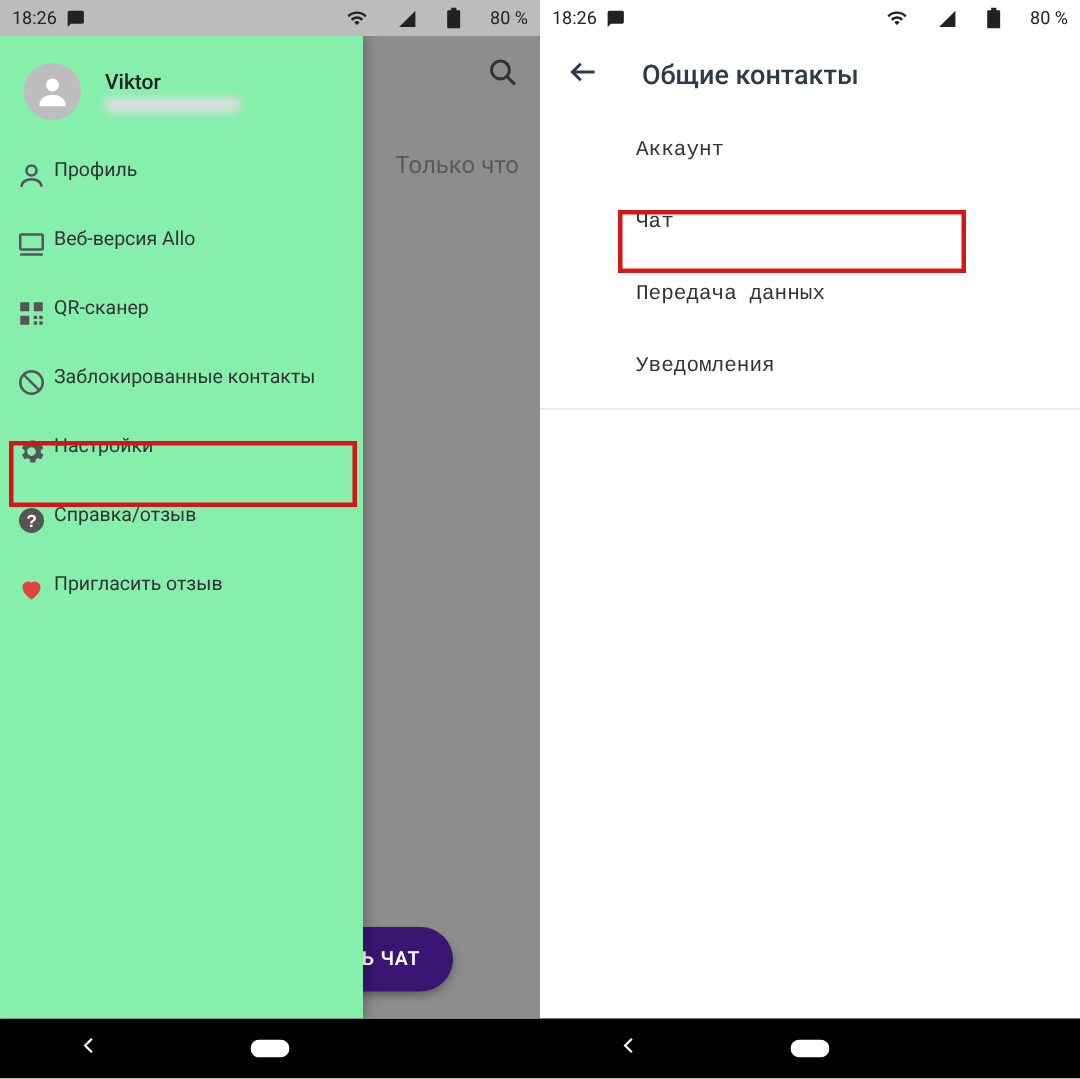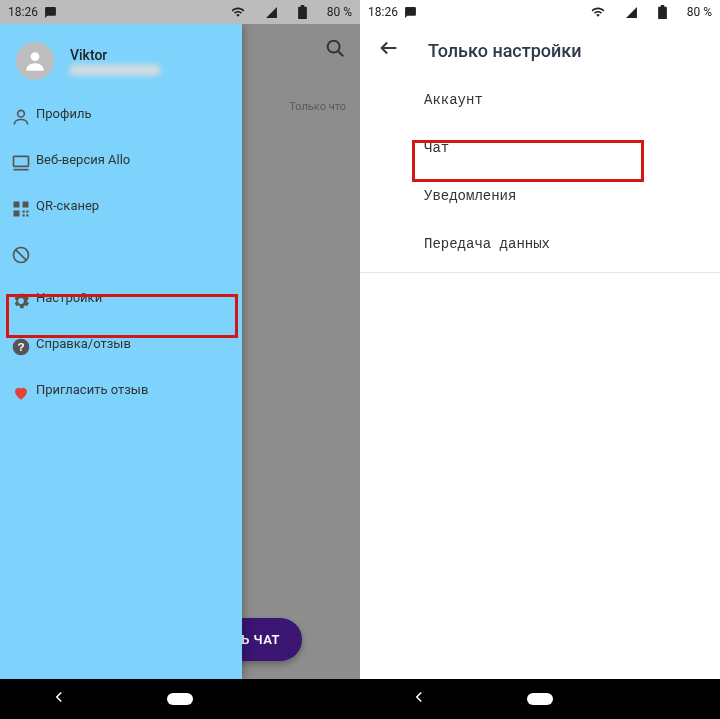--- a/index.html
+++ b/index.html
@@ -15,32 +15,32 @@
 
   .nav-bar { height: 40px; background: #000; display: flex; align-items: center; justify-content: space-around; }
   .nav-btn { color: #fff; }
 
   .screen { flex: 1; position: relative; overflow: hidden; }
 
   
   .bg-dim { position: absolute; inset: 0; background: #8d8d8d; }
   .toolbar-shade { position: absolute; top: 0; left: 0; right: 0; height: 52px; display: flex; align-items: center; justify-content: flex-end; padding-right: 14px; }
   .search-icn { color: #333; }
-  .right-strip-text { position: absolute; top: 76px; right: 14px; font-size: 11px; color: #5a5a5a; }
+  .right-strip-text { position: absolute; top: 76px; right: 14px; font-size: 16px; color: #5a5a5a; }
 
   .fab {
     position: absolute; bottom: 18px; left: 50%; transform: translateX(-6px);
     background: #3a1571; color: #fff; border-radius: 28px;
     padding: 14px 22px; font-size: 13px; font-weight: 600; letter-spacing: 0.5px;
     box-shadow: 0 3px 6px rgba(0,0,0,0.3);
   }
 
   .drawer {
     position: absolute; top: 0; left: 0; bottom: 0; width: 242px;
-    background: #7dd3fc; box-shadow: 2px 0 8px rgba(0,0,0,0.25);
+    background: #86efac; box-shadow: 2px 0 8px rgba(0,0,0,0.25);
     display: flex; flex-direction: column; padding-top: 8px;
   }
   .drawer-header { display: flex; align-items: center; gap: 16px; padding: 10px 16px 14px 16px; }
   .avatar {
     width: 38px; height: 38px; border-radius: 50%; background: #bdbdbd;
     display: flex; align-items: center; justify-content: center; color: #fff;
   }
   .user-block .name { font-size: 14px; color: #222; font-weight: 500; }
   .user-block .sub  { margin-top: 2px; filter: blur(3px); background: #ddd; color: #ddd; border-radius: 3px; font-size: 11px; width: 90px; height: 10px; }
 
@@ -167,20 +167,21 @@
           <span>QR-сканер</span>
         </div>
 
         <div class="drawer-item">
           <span class="ic">
             <svg width="20" height="20" viewBox="0 0 24 24" fill="none" stroke="#555" stroke-width="2">
                 <circle cx="12" cy="12" r="9"></circle>
                 <line x1="5.5" y1="5.5" x2="18.5" y2="18.5"></line>
               </svg>
           </span>
+          <span>Заблокированные контакты</span>
         </div>
 
         <div class="drawer-item">
           <span class="ic">
             <svg width="20" height="20" viewBox="0 0 24 24" fill="#555">
                 <path d="M19.4 13a7.5 7.5 0 0 0 .1-1 7.5 7.5 0 0 0-.1-1l2.1-1.6-2-3.5-2.5 1a7.6 7.6 0 0 0-1.7-1l-.4-2.7h-4l-.4 2.7a7.6 7.6 0 0 0-1.7 1l-2.5-1-2 3.5L6.5 11a7.5 7.5 0 0 0-.1 1 7.5 7.5 0 0 0 .1 1l-2.1 1.6 2 3.5 2.5-1a7.6 7.6 0 0 0 1.7 1l.4 2.7h4l.4-2.7a7.6 7.6 0 0 0 1.7-1l2.5 1 2-3.5zM12 15.5A3.5 3.5 0 1 1 15.5 12 3.5 3.5 0 0 1 12 15.5z"></path>
               </svg>
           </span>
           <span>Настройки</span>
         </div>
@@ -255,35 +256,35 @@
     </div>
 
     <div class="screen">
       <div class="app-header">
         <span class="back-icn">
           <svg width="22" height="22" viewBox="0 0 24 24" fill="none" stroke="#2d3a4a" stroke-width="2.2">
               <line x1="20" y1="12" x2="4" y2="12"></line>
               <polyline points="10 18 4 12 10 6"></polyline>
             </svg>
         </span>
-        <span class="app-title">Только настройки</span>
+        <span class="app-title">Общие контакты</span>
       </div>
 
       <div class="settings-list">
         <div class="setting-item">
           <span>Аккаунт</span>
         </div>
         <div class="setting-item">
           <span>Чат</span>
         </div>
         <div class="setting-item">
+          <span>Передача данных</span>
+        </div>
+        <div class="setting-item">
           <span>Уведомления</span>
-        </div>
-        <div class="setting-item">
-          <span>Передача данных</span>
         </div>
       </div>
       <div class="settings-divider"></div>
 
       <div class="hl-red hl-chat"></div>
     </div>
 
     <div class="nav-bar">
       <span class="nav-btn">
         <svg width="18" height="18" viewBox="0 0 24 24" fill="none" stroke="#fff" stroke-width="2">

